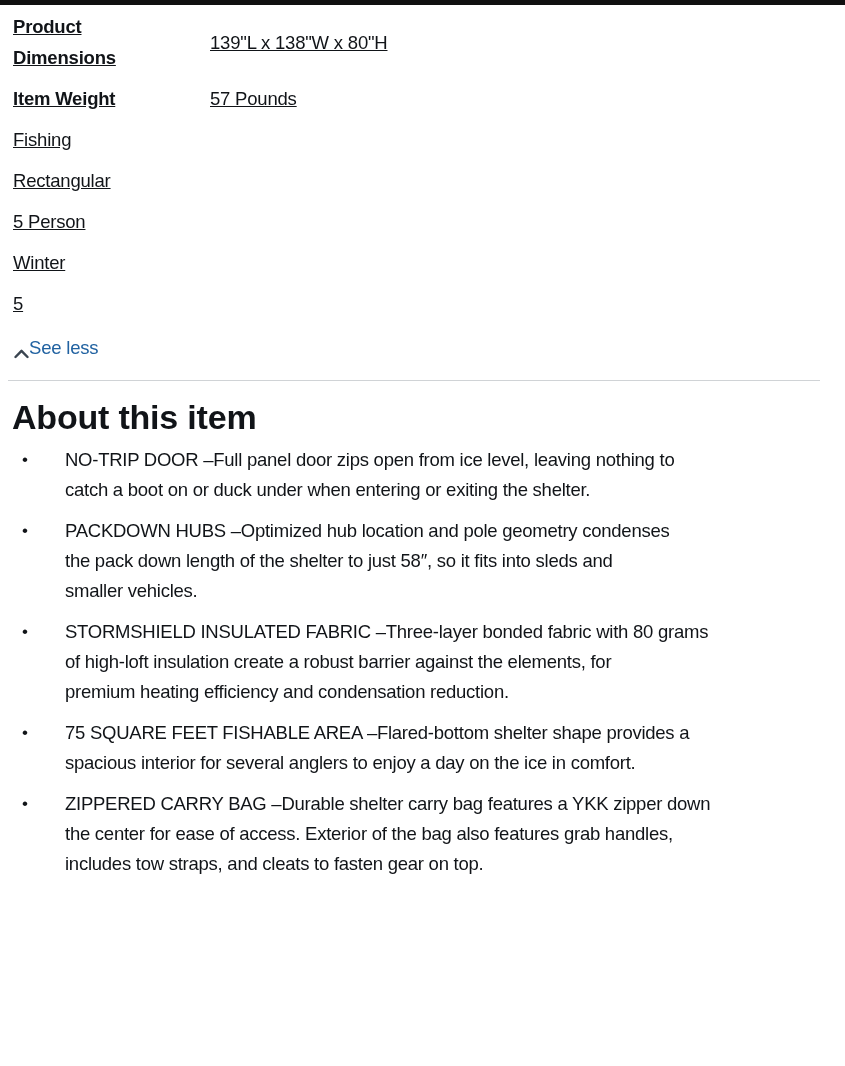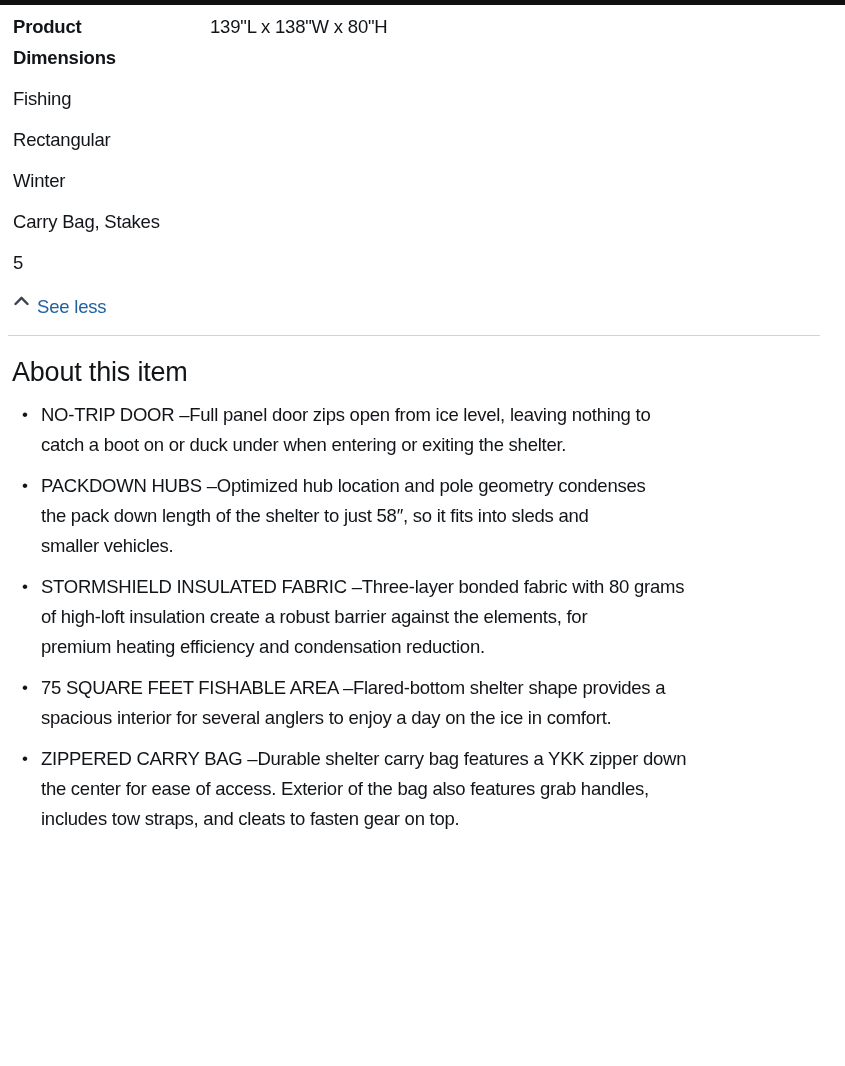--- a/index.html
+++ b/index.html
@@ -14,82 +14,86 @@
   html,body{background:var(--bg);}
   body{
     width:845px;height:1066px;overflow:hidden;position:relative;
     font-family:"Liberation Sans","DejaVu Sans",sans-serif;
     color:var(--text);
   }
   .top-bar{height:5px;width:100%;background:var(--bar);}
   .content{padding:0 25px 0 13px;}
   
   .spec-table{display:block;margin-top:1px;}
-  .spec-row{display:flex;align-items:flex-start;}
+  .spec-row{display:flex;align-items:center;text-decoration:underline;}
   .spec-label{
     flex:0 0 197px;font-weight:bold;font-size:18.5px;line-height:31px;
     padding:5px 10px 5px 0;white-space:pre-line;letter-spacing:-0.2px;
   }
   .spec-value{
     flex:1;font-size:18.5px;line-height:31px;padding:5px 0;letter-spacing:-0.2px;
   }
   
   .see-less{
-    display:inline-flex;align-items:flex-start;gap:8px;margin-top:13px;margin-left:1px;
+    display:inline-flex;align-items:flex-end;gap:0;margin-top:13px;margin-left:1px;
     text-decoration:none;cursor:pointer;
   }
   .see-less .chev{display:inline-flex;align-items:center;}
   .see-less .lbl{color:var(--link);font-size:18.5px;letter-spacing:-0.2px;}
   
   .divider{
     border:none;border-top:1px solid var(--divider);
     margin:17px 0 0 -5px;
   }
   
   .about-heading{
     margin-top:20px;margin-left:-1px;
-    font-size:27px;font-weight:normal;line-height:32px;letter-spacing:-0.2px;
+    font-size:34px;font-weight:bold;line-height:32px;letter-spacing:-0.2px;
   }
   .bullets{list-style:none;margin-top:12px;}
   .bullets li{
     display:flex;align-items:flex-start;margin-bottom:11px;padding-left:9px;
   }
   .bullets .dot{
     flex:0 0 19px;font-size:17px;line-height:30px;
   }
   .bullets .txt{
-    flex:1;font-size:18.5px;line-height:30px;white-space:pre-line;letter-spacing:-0.25px;
+    flex:1;font-size:18.5px;line-height:30px;white-space:pre-line;letter-spacing:-0.25px;margin-left:24px;
   }
 </style>
 </head>
 <body>
 
 <div class="page-root">
   <div class="top-bar"></div>
   <div class="content">
 
     <div class="spec-table" id="spec-table">
         <div class="spec-row">
           <div class="spec-label">Product
 Dimensions</div>
           <div class="spec-value">139"L x 138"W x 80"H</div>
         </div>
         <div class="spec-row">
+          <div class="spec-label">Item Weight</div>
+          <div class="spec-value">57 Pounds</div>
+        </div>
+        <div class="spec-row">
           <div class="spec-value">Fishing</div>
         </div>
         <div class="spec-row">
           <div class="spec-value">Rectangular</div>
         </div>
         <div class="spec-row">
+          <div class="spec-value">5 Person</div>
         </div>
         <div class="spec-row">
           <div class="spec-value">Winter</div>
         </div>
         <div class="spec-row">
-          <div class="spec-value">Carry Bag, Stakes</div>
         </div>
         <div class="spec-row">
           <div class="spec-value">5</div>
         </div>
       </div>
 
     <a class="see-less">
       <span class="chev">
         <svg width="15" height="10" viewBox="0 0 15 10" aria-hidden="true">
           <polyline points="1.5,8 7.5,1.8 13.5,8" fill="none" stroke="#3a4450" stroke-width="2.4" stroke-linecap="round" stroke-linejoin="round"></polyline>

